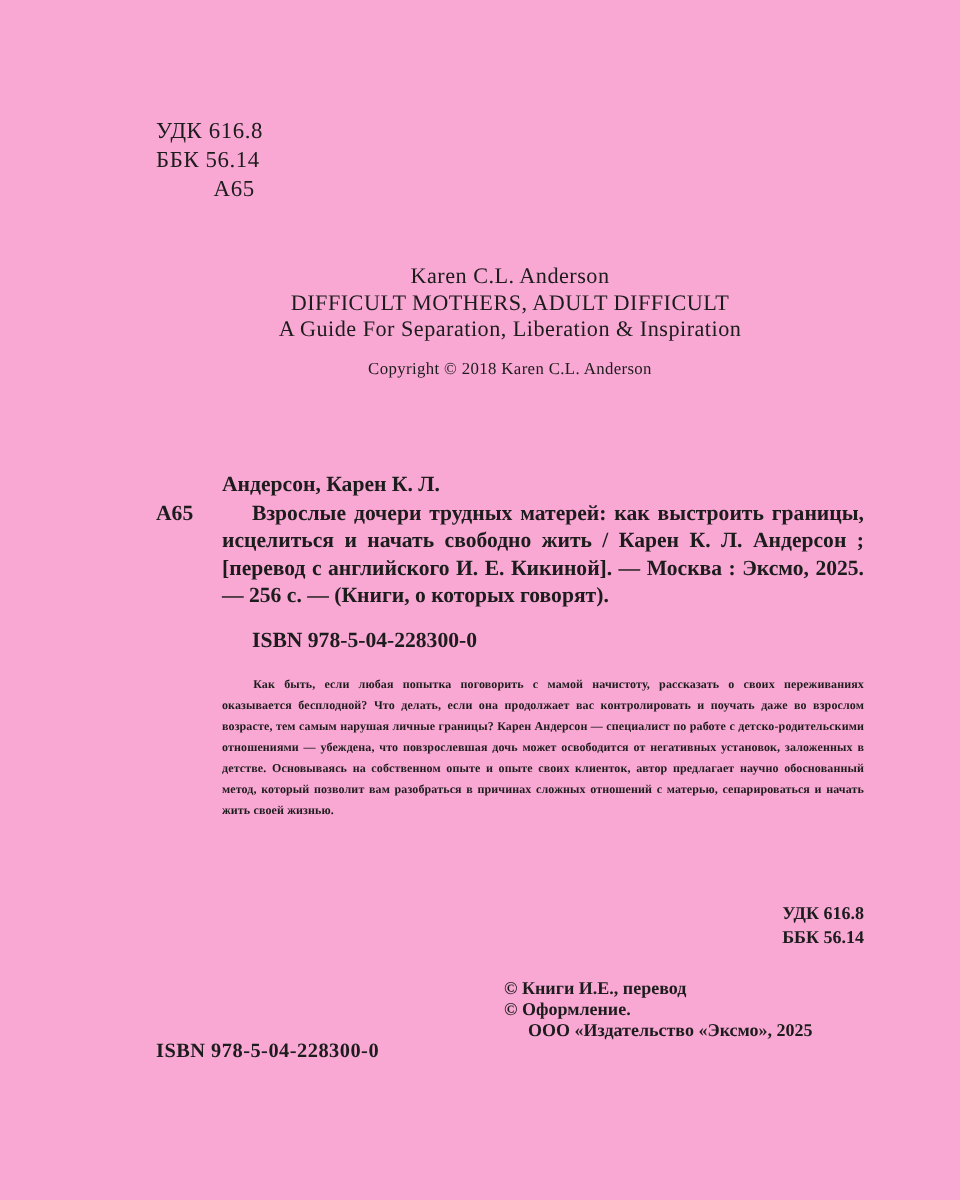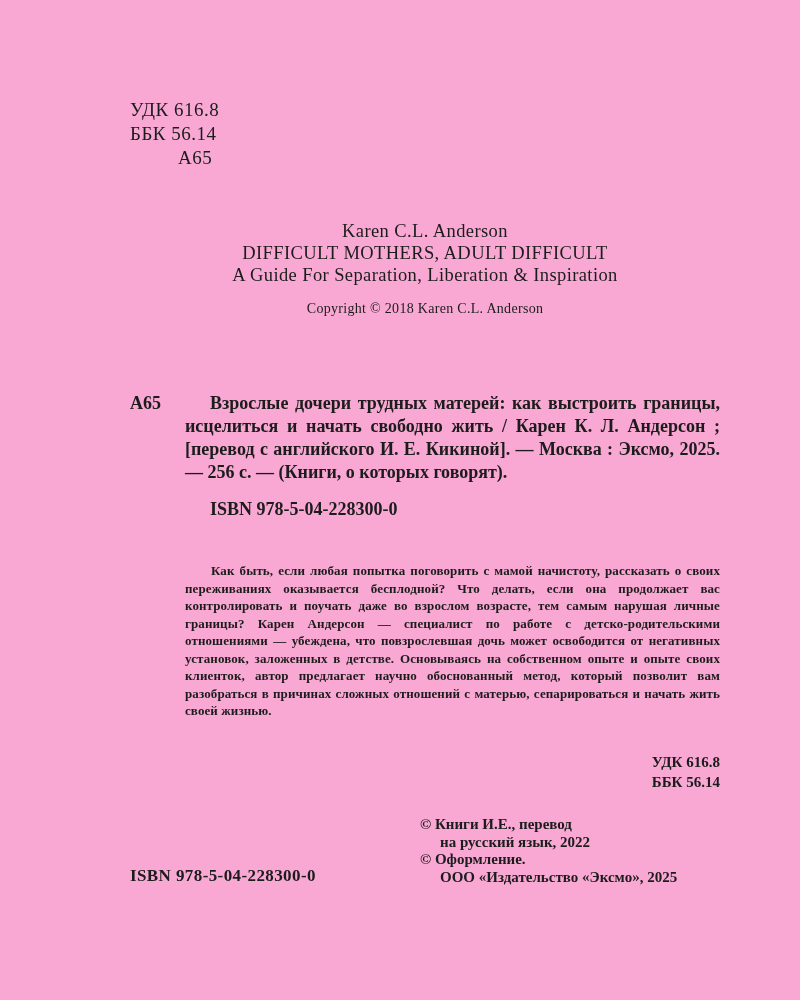--- a/index.html
+++ b/index.html
@@ -80,21 +80,21 @@
     padding-left: 25px;
   }
 
   
   .annotation {
     position: absolute;
     left: 185px;
     top: 562px;
     width: 535px;
     font-weight: bold;
-    font-size: 13px;
+    font-size: 10px;
     line-height: 17.5px;
     text-align: justify;
     text-indent: 26px;
     letter-spacing: 0.1px;
   }
 
   
   .bottom-codes {
     position: absolute;
     right: 80px;
@@ -139,36 +139,36 @@
 
   <div class="title-block">
     <div>Karen C.L. Anderson</div>
     <div>DIFFICULT MOTHERS, ADULT DIFFICULT</div>
     <div>A Guide For Separation, Liberation &amp; Inspiration</div>
   </div>
 
   <div class="copyright-line">Copyright © 2018 Karen C.L. Anderson</div>
 
   <div class="bib">
+    <div class="bib-heading">Андерсон, Карен К. Л.</div>
     <div class="bib-entry">
       <span class="entry-code">А65</span>
       <span>Взрослые дочери трудных матерей: как выстроить границы, исцелиться и начать свободно жить / Карен К. Л. Андерсон ; [перевод с английского И. Е. Кикиной]. — Москва : Эксмо, 2025. — 256 с. — (Книги, о которых говорят).</span>
     </div>
     <div class="bib-isbn">ISBN 978-5-04-228300-0</div>
   </div>
 
   <div class="annotation">Как быть, если любая попытка поговорить с мамой начистоту, рассказать о своих переживаниях оказывается бесплодной? Что делать, если она продолжает вас контролировать и поучать даже во взрослом возрасте, тем самым нарушая личные границы? Карен Андерсон — специалист по работе с детско-родительскими отношениями — убеждена, что повзрослевшая дочь может освободится от негативных установок, заложенных в детстве. Основываясь на собственном опыте и опыте своих клиенток, автор предлагает научно обоснованный метод, который позволит вам разобраться в причинах сложных отношений с матерью, сепарироваться и начать жить своей жизнью.</div>
 
   <div class="bottom-codes">
     <div>УДК 616.8</div>
     <div>ББК 56.14</div>
   </div>
 
   <div class="footer-credits">
     <div>© Книги И.Е., перевод</div>
-    <div class="indent">на русский язык, 2022</div>
     <div>© Оформление.</div>
     <div class="indent">ООО «Издательство «Эксмо», 2025</div>
   </div>
 
   <div class="footer-isbn">ISBN 978-5-04-228300-0</div>
 
 </div>
 
 </body></html>

